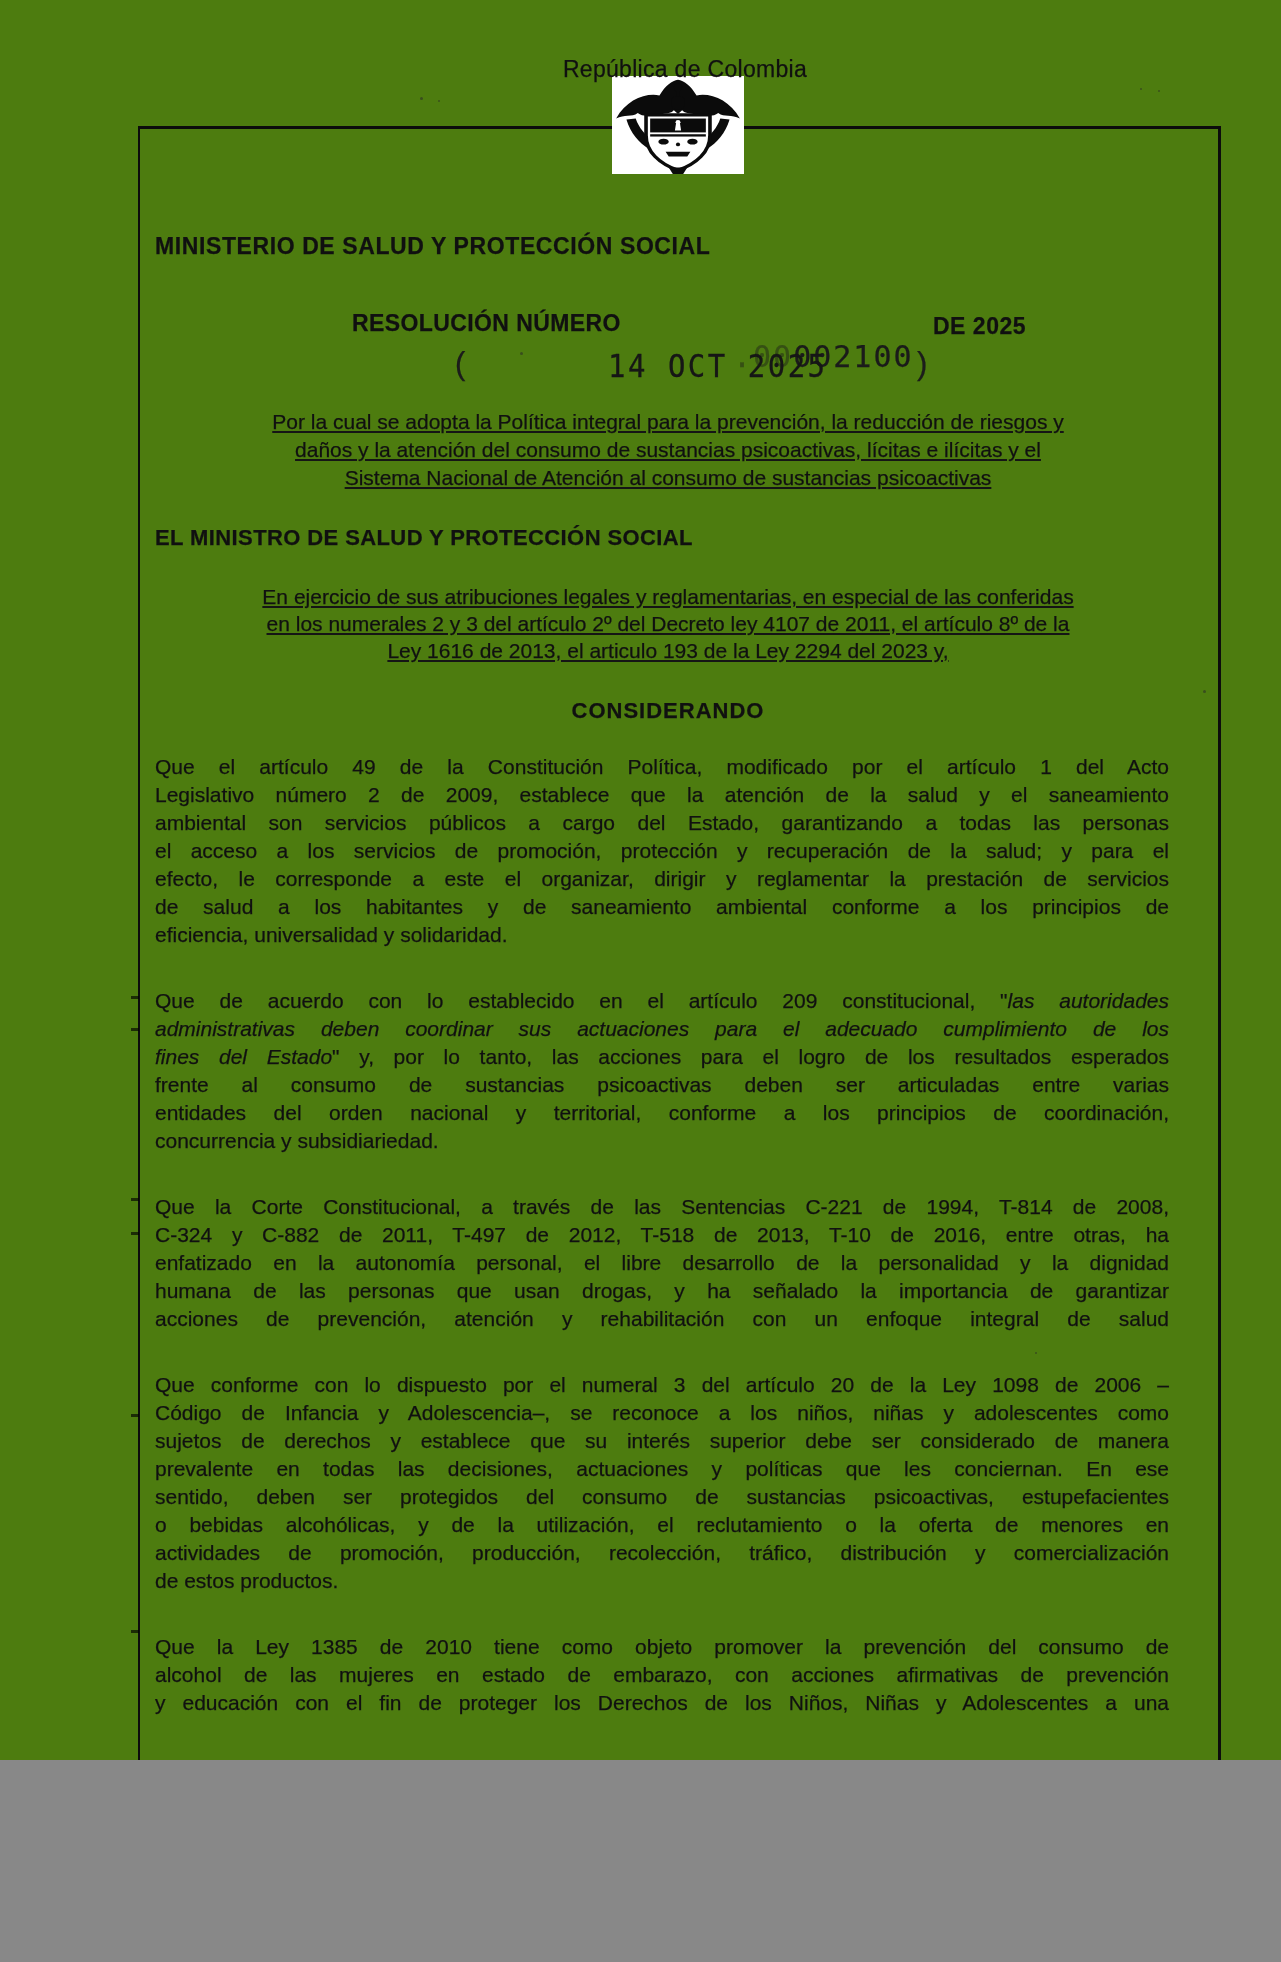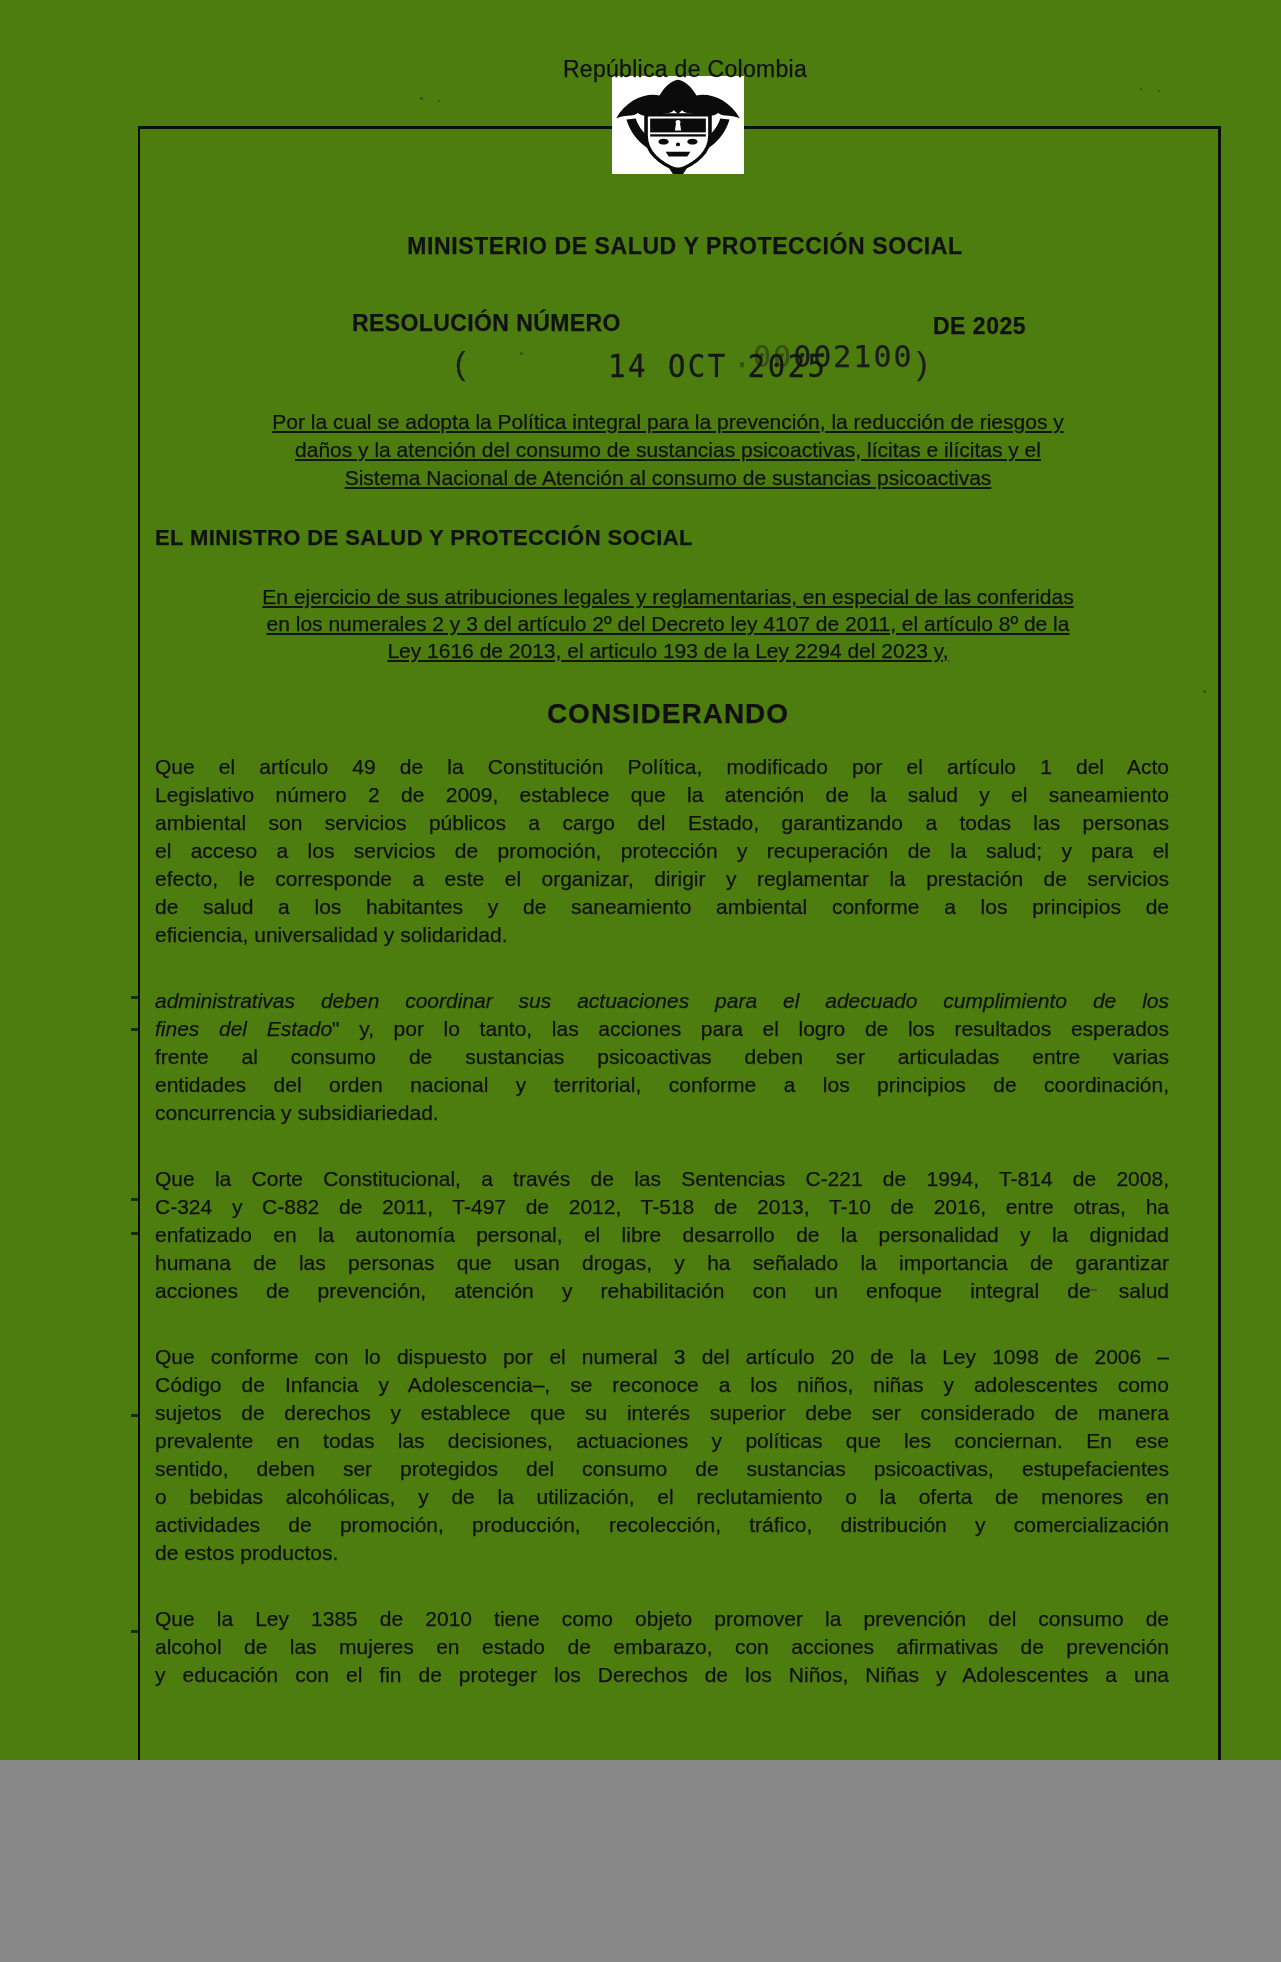--- a/index.html
+++ b/index.html
@@ -14,38 +14,38 @@
   
   .border-top    { left:138px; top:126px;  width:1083px; height:3px;  background:#0c0c0c; z-index:1; }
   .border-left   { left:138px; top:126px;  width:2px;    height:1674px; background:#0c0c0c; z-index:1; }
   .border-right  { left:1218px; top:126px; width:3px;    height:1674px; background:#0c0c0c; z-index:1; }
   .border-bottom { left:138px; top:1797px; width:1083px; height:3px;  background:#0c0c0c; z-index:1; }
 
   .emblem { left:612px; top:76px; width:132px; height:98px; background:#ffffff; z-index:2; }
 
   .republic { left:155px; top:56px; width:1060px; text-align:center; font-size:23px; z-index:5; letter-spacing:0.3px; }
 
-  .ministry { left:155px; top:233px; width:1060px; text-align:center; font-weight:bold; font-size:23px; letter-spacing:0.6px; }
+  .ministry { left:155px; top:233px; width:1060px; font-weight:bold; font-size:23px; letter-spacing:0.6px; }
 
   .res-label { left:352px; top:310px; font-weight:bold; font-size:23px; letter-spacing:0.4px; }
   .res-stamp { left:733px; top:303px; font-family:"DejaVu Sans Mono", monospace; font-size:30px; letter-spacing:2px; color:#1b1b1b;margin-top:36px; }
   .res-stamp .faint { opacity:0.45; }
   .res-year  { left:933px; top:313px; font-weight:bold; font-size:23px; letter-spacing:0.5px; }
 
   .paren { font-size:31px; font-weight:400; color:#1c1c1c; }
   .paren-open  { left:455px; top:346px; }
   .paren-close { left:917px; top:346px; }
   .date-stamp  { left:608px; top:347px; font-family:"DejaVu Sans Mono", monospace; font-size:29px; letter-spacing:2.5px; color:#161616; transform:scaleY(1.12); transform-origin:top left; }
 
   .textcol { left:155px; width:1026px; font-size:21px; }
 
   .subject     { top:408px; line-height:28px; }
   .minister    { top:525px; text-align:left; font-weight:bold; font-size:22px; letter-spacing:0.4px; }
   .preamble    { top:583px; line-height:27px; }
-  .considering { top:698px; text-align:center; font-weight:bold; font-size:28px; letter-spacing:1px; }
+  .considering { top:698px; text-align:center; font-weight:bold; font-size:22px; letter-spacing:1px; }
 
   .body-text { top:753px; line-height:28px; }
   .para { margin:0 12px 38px 0; }
 
   .doc-line { text-align:justify; text-align-last:justify; }
   .doc-line-last { text-align-last:left; }
   .para[data-justify-last="true"] .doc-line-last { text-align-last:justify; }
   .centerlines .doc-line, .centerlines .doc-line-last { text-align:right; text-align-last:center;text-decoration:underline; }
   .italic { font-style:italic; }
 
@@ -124,20 +124,21 @@
     <div class="para">
         <div class="doc-line">Que el artículo 49 de la Constitución Política, modificado por el artículo 1 del Acto</div>
         <div class="doc-line">Legislativo número 2 de 2009, establece que la atención de la salud y el saneamiento</div>
         <div class="doc-line">ambiental son servicios públicos a cargo del Estado, garantizando a todas las personas</div>
         <div class="doc-line">el acceso a los servicios de promoción, protección y recuperación de la salud; y para el</div>
         <div class="doc-line">efecto, le corresponde a este el organizar, dirigir y reglamentar la prestación de servicios</div>
         <div class="doc-line">de salud a los habitantes y de saneamiento ambiental conforme a los principios de</div>
         <div class="doc-line doc-line-last">eficiencia, universalidad y solidaridad.</div>
       </div>
     <div class="para">
+        <div class="doc-line"><span>Que de acuerdo con lo establecido en el artículo 209 constitucional, "</span><span class="italic">las autoridades</span></div>
         <div class="doc-line"><span class="italic">administrativas deben coordinar sus actuaciones para el adecuado cumplimiento de los</span></div>
         <div class="doc-line"><span class="italic">fines del Estado</span><span>" y, por lo tanto, las acciones para el logro de los resultados esperados</span></div>
         <div class="doc-line">frente al consumo de sustancias psicoactivas deben ser articuladas entre varias</div>
         <div class="doc-line">entidades del orden nacional y territorial, conforme a los principios de coordinación,</div>
         <div class="doc-line doc-line-last">concurrencia y subsidiariedad.</div>
       </div>
     <div class="para">
         <div class="doc-line">Que la Corte Constitucional, a través de las Sentencias C-221 de 1994, T-814 de 2008,</div>
         <div class="doc-line">C-324 y C-882 de 2011, T-497 de 2012, T-518 de 2013, T-10 de 2016, entre otras, ha</div>
         <div class="doc-line">enfatizado en la autonomía personal, el libre desarrollo de la personalidad y la dignidad</div>

